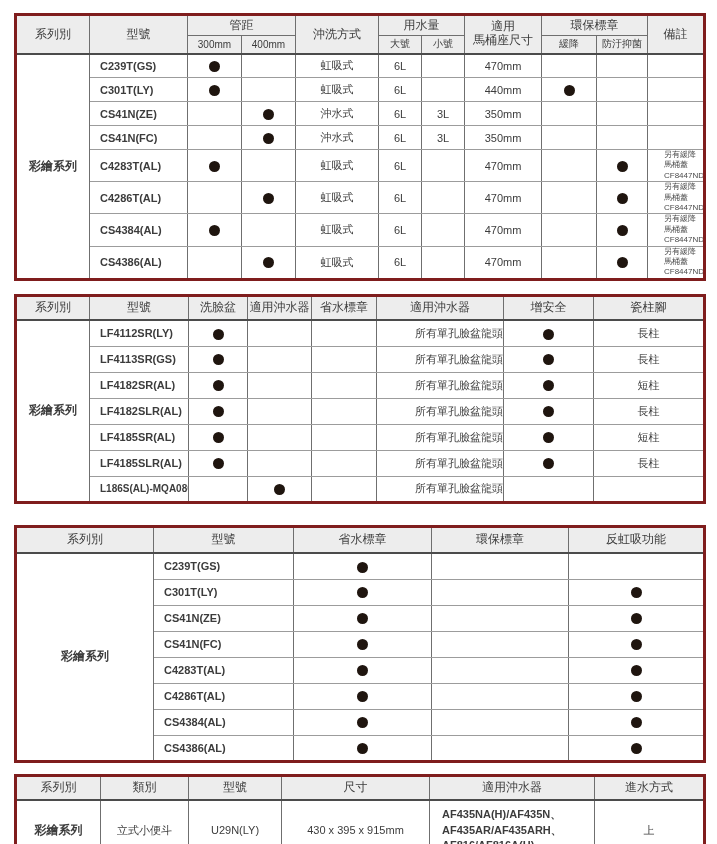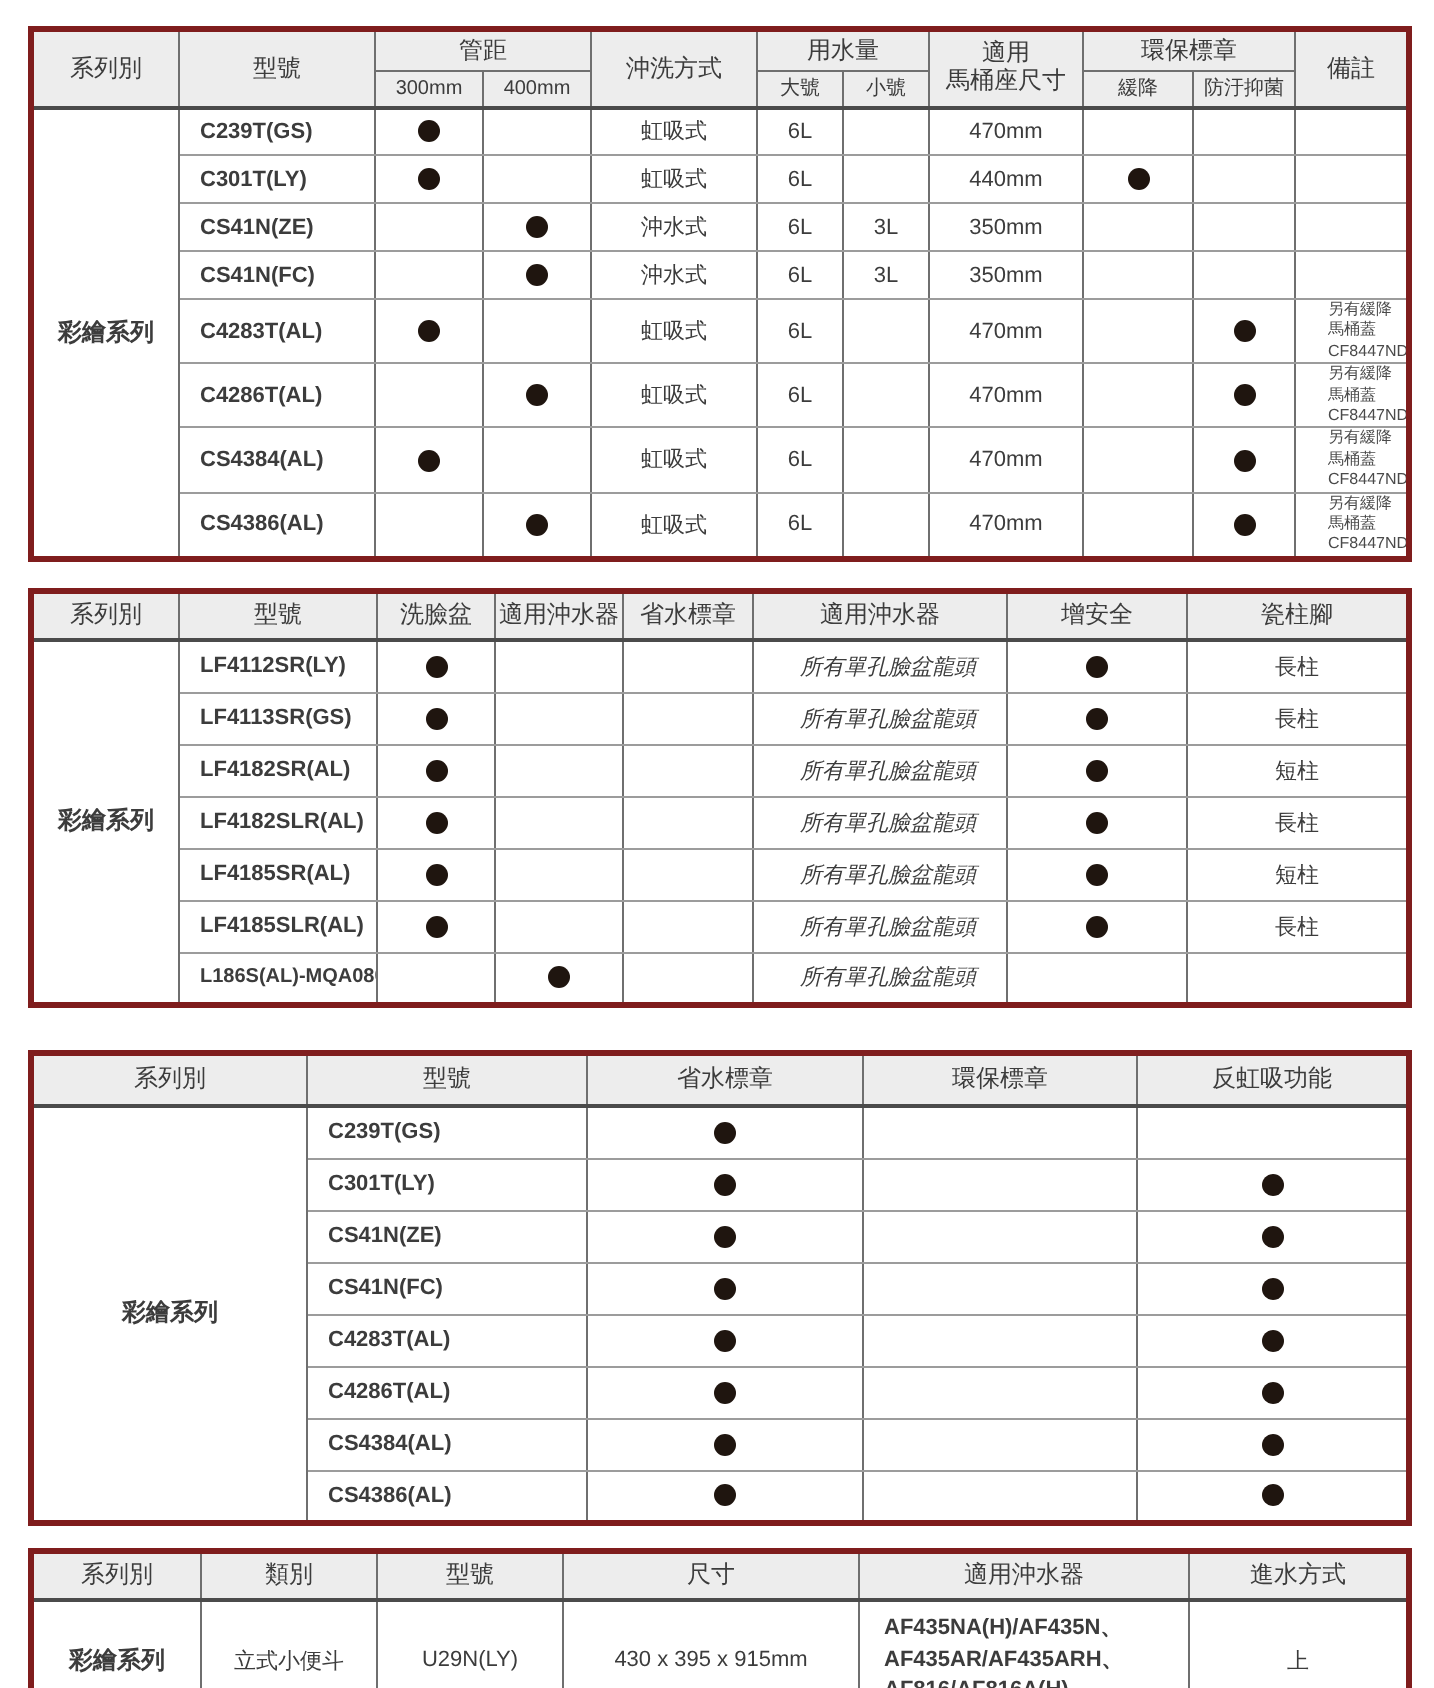--- a/index.html
+++ b/index.html
@@ -34,21 +34,21 @@
   tbody td {
     border:1px solid #6f6f6f;
     border-top-color:#9c9c9c;
     border-bottom-color:#9c9c9c;
     font-size:11px;
     text-align:center;
     vertical-align:middle;
   }
   td.model { text-align:left; padding-left:10px; font-weight:bold;margin-left:10px; }
   td.num   { font-weight:normal; }
-  td.left  { text-align:center; padding-left:8px;font-style:italic; }
+  td.left  { text-align:right; padding-left:8px; }
   td.series{ font-size:12px;font-weight:bold; }
   td.note  {
     font-size:8px; color:#4a4a4a;
     text-align:left; padding-left:16px;
     line-height:1.3; white-space:normal;
   }
   td.multiline { text-align:left; padding-left:12px; font-weight:bold; white-space:normal; line-height:1.4; }
 
   .has-dot::after {
     content:"";

